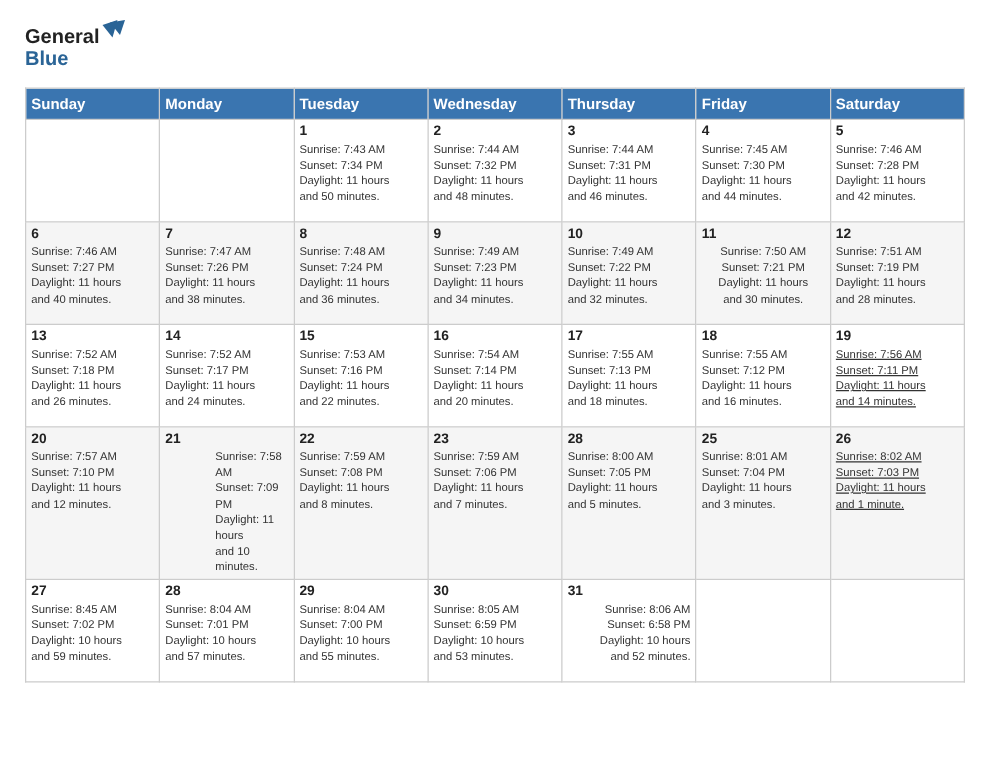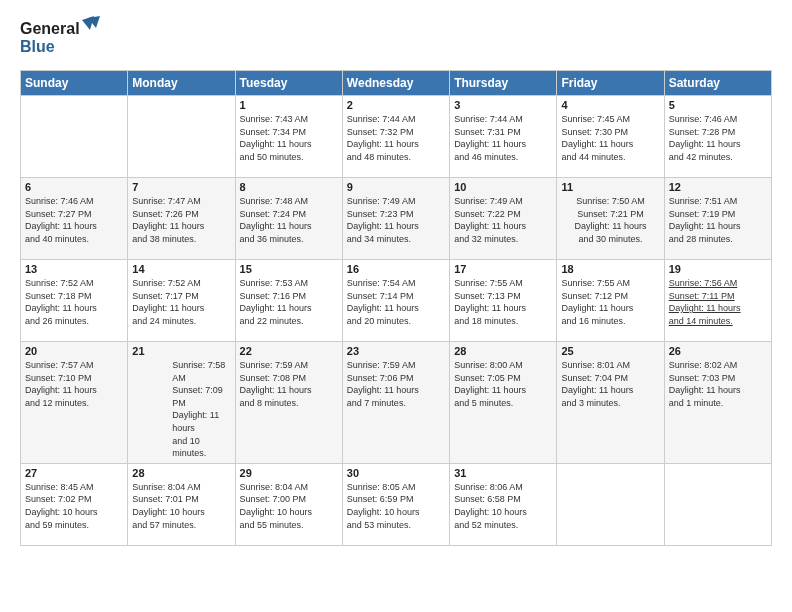--- a/index.html
+++ b/index.html
@@ -290,21 +290,21 @@
           </td>
           <td>
             <span class="day-num">25</span>
             <div class="day-info" style="white-space: pre-line;">Sunrise: 8:01 AM
 Sunset: 7:04 PM
 Daylight: 11 hours
 and 3 minutes.</div>
           </td>
           <td>
             <span class="day-num">26</span>
-            <div class="day-info" style="white-space: pre-line;">Sunrise: 8:02 AM
+            <div class="day-info" style="white-space: pre-line; text-decoration: underline;">Sunrise: 8:02 AM
 Sunset: 7:03 PM
 Daylight: 11 hours
 and 1 minute.</div>
           </td>
         </tr>
         <tr>
           <td>
             <span class="day-num">27</span>
             <div class="day-info" style="white-space: pre-line;">Sunrise: 8:45 AM
 Sunset: 7:02 PM
@@ -327,21 +327,21 @@
           </td>
           <td>
             <span class="day-num">30</span>
             <div class="day-info" style="white-space: pre-line;">Sunrise: 8:05 AM
 Sunset: 6:59 PM
 Daylight: 10 hours
 and 53 minutes.</div>
           </td>
           <td>
             <span class="day-num">31</span>
-            <div class="day-info" style="white-space: pre-line;">Sunrise: 8:06 AM
+            <div class="day-info" style="white-space: pre-line; text-align: right;">Sunrise: 8:06 AM
 Sunset: 6:58 PM
 Daylight: 10 hours
 and 52 minutes.</div>
           </td>
           <td class="empty-cell"></td>
           <td class="empty-cell"></td>
         </tr>
       </tbody>
   </table>
 </div>

